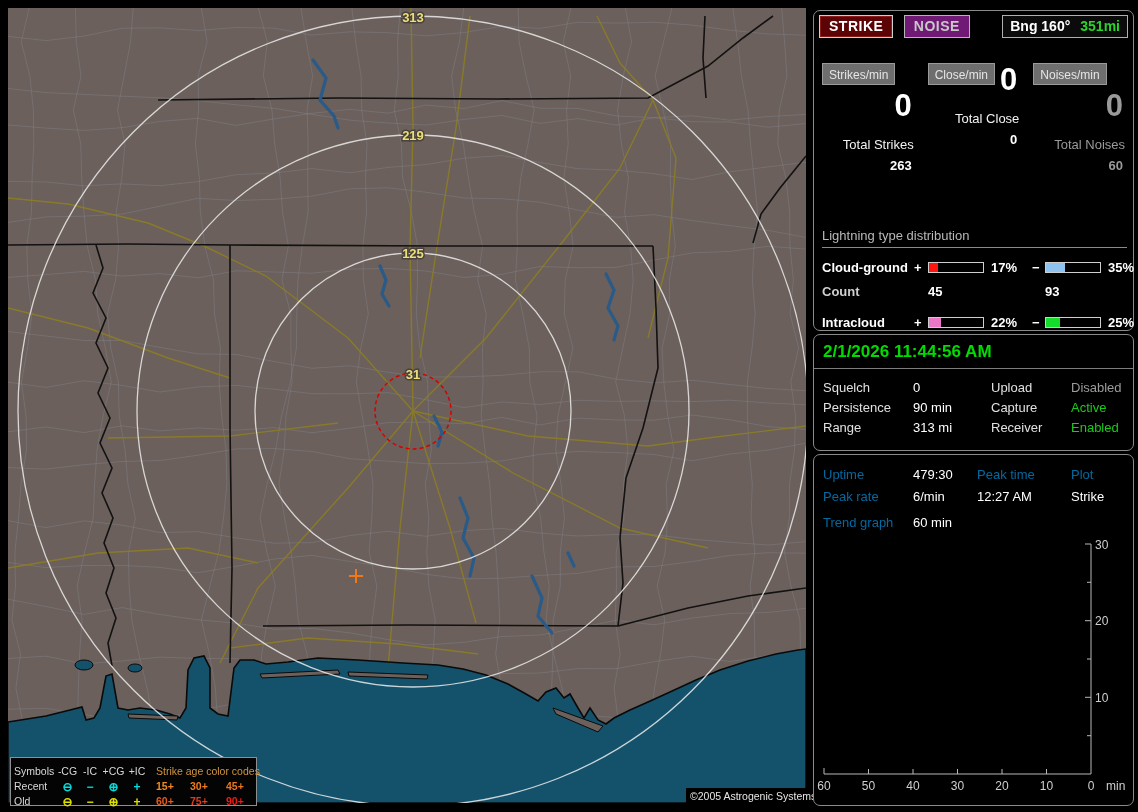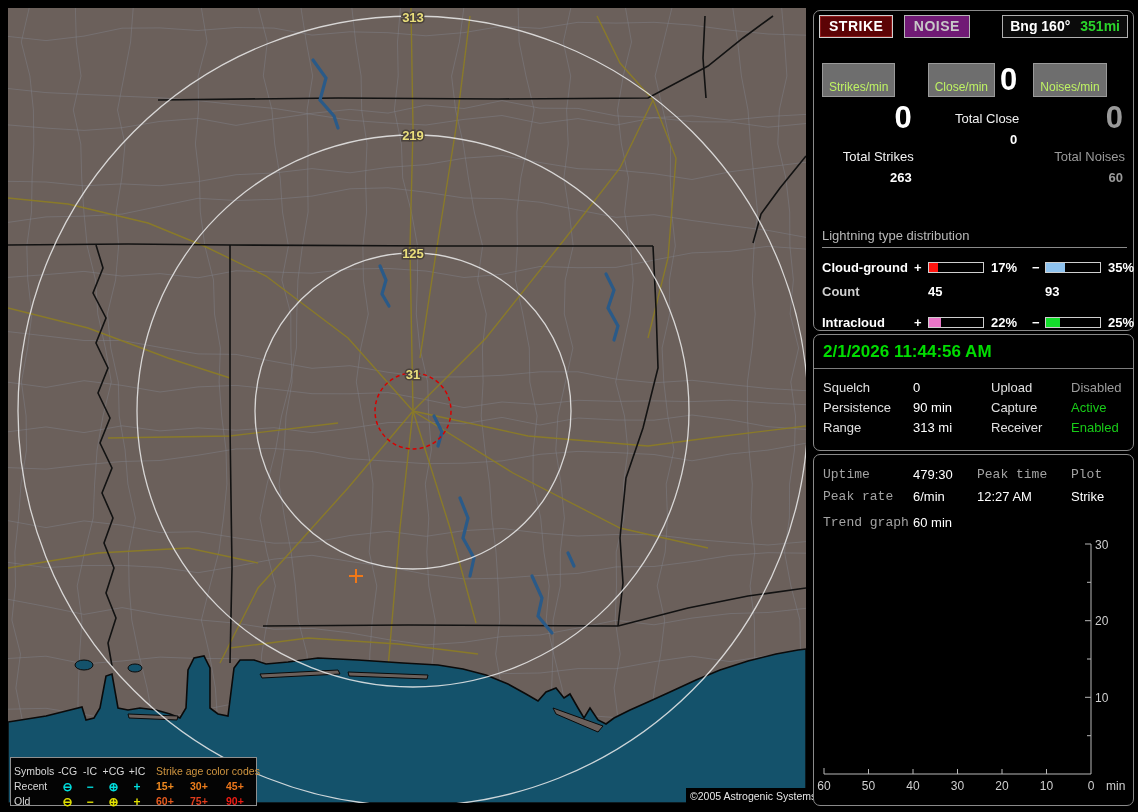--- a/index.html
+++ b/index.html
@@ -38,22 +38,22 @@
   #strike-btn { background:#5c0305; color:#fff; border:1px solid #cfcfcf;
                 box-shadow:inset 0 0 0 1px #8c1a1a; }
   #noise-btn  { background:#701a75; color:#c8c8c8; border:1px solid #b5b5b5; margin-left:6px; }
   #bng-box { float:right; background:#0b0b0b; border:1px solid #b0b0b0;
              font-weight:bold; font-size:14px; padding:2px 7px 3px 7px; }
   #bng-box .rng { color:#2bd42b; margin-left:10px; }
 
   
   #counters { position:absolute; left:6px; top:52px; width:309px; display:flex; }
   .ccol { width:103px; text-align:right; padding-right:4px; }
-  .badge { display:inline-block; background:#6e6e6e; color:#bef264; font-size:12px;
-           border:1px solid #9a9a9a; padding:16px 6px 2px 6px; margin-bottom:4px; }
+  .badge { display:inline-block; background:#6e6e6e; color:#e5e5e5; font-size:12px;
+           border:1px solid #9a9a9a; padding:4px 6px 2px 6px; margin-bottom:4px; }
   .bigzero { font-size:31px; font-weight:bold; line-height:34px; color:#fff; padding-right:2px; }
   .tot-label { font-size:13px; margin-top:14px; color:#f2f2f2; }
   .tot-val { font-size:13px; font-weight:bold; margin-top:6px; padding-right:2px; }
   .ccol.dim .bigzero, .ccol.dim .tot-label, .ccol.dim .tot-val { color:#9a9a9a; }
   .ccol .badge { float:left; margin-left:2px; }
   .ccol::after { content:""; display:block; clear:both; }
 
   
   #dist { position:absolute; left:8px; top:193px; width:305px; }
   #dist-title { color:#b8b8b8; font-size:13px; padding-bottom:4px;
@@ -70,21 +70,21 @@
   
   #clock-date { color:#00dc00; font-size:17px; font-weight:bold; padding:7px 9px 6px 9px;
                 border-bottom:1px solid #7d7d7d; }
   #clock-grid { display:grid; grid-template-columns:90px 78px 80px auto;
                 grid-auto-rows:20px; align-items:center; font-size:13px; padding:8px 9px 0 9px; }
   #clock-grid .lab { color:#e0e0e0; }
 
   
   #stats-grid { display:grid; grid-template-columns:90px 64px 94px auto;
                 grid-auto-rows:22px; align-items:center; font-size:13px; padding:8px 9px 0 9px; }
-  .glabel { color:#a3a3a3;font-family:Liberation Mono, monospace; }
+  .glabel { color:#0369a1; }
   .gval { color:#fff; }
   #trend-row { display:grid; grid-template-columns:90px auto; font-size:13px;
                padding:8px 9px 0 9px; }
 
   
   #graph-svg { position:absolute; left:0; top:84px; }
   .axis { stroke:#b8b8b8; stroke-width:1; fill:none; }
   .ticktext { fill:#cfcfcf; font-size:12px; font-family:"Liberation Sans",sans-serif; }
 </style>
 </head>

